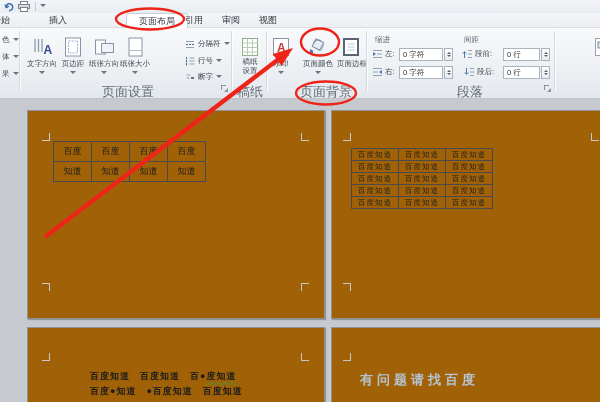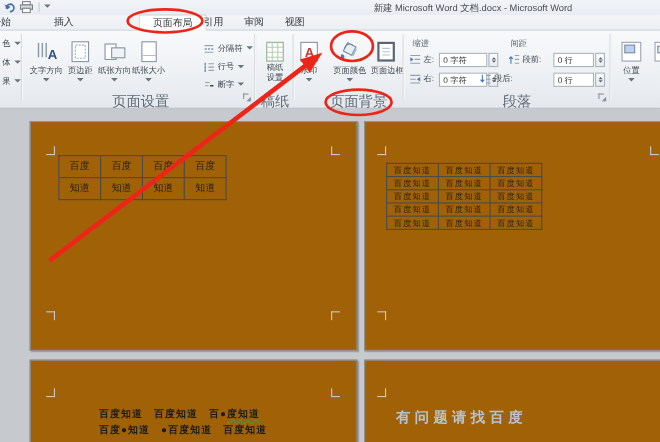--- a/index.html
+++ b/index.html
@@ -66,21 +66,20 @@
       <path d="M1 3.2 L3.6 7.6 L6.6 5.2 Z" fill="#3f6fb0"></path>
     </svg>
     <svg width="12" height="11">
       <rect x="2.5" y="0.5" width="7" height="3" fill="#fff" stroke="#7a8188"></rect>
       <rect x="0.5" y="3.5" width="11" height="4" fill="#d8dbde" stroke="#7a8188"></rect>
       <rect x="2.5" y="6.5" width="7" height="4" fill="#fff" stroke="#7a8188"></rect>
     </svg>
     <span class="qat-sep"></span>
     <span class="caret" style="margin-top:0"></span>
   </div>
-  <div class="abs win-title">新建 Microsoft Word 文档.docx - Microsoft Word</div>
 </div>
 
 <div class="abs tabrow">
   <div class="tab" style="left:-14px">开始</div>
   <div class="tab" style="left:43px">插入</div>
   <div class="tab tab-active" style="left:126px;width:62px">页面布局</div>
   <div class="tab" style="left:179px">引用</div>
   <div class="tab" style="left:216px">审阅</div>
   <div class="tab" style="left:253px">视图</div>
 </div>
@@ -254,47 +253,37 @@
       <path d="M6 1.5 h4 M6 5 h4 M6 8.5 h4" stroke="#97a0ab"></path>
         <path d="M2.5 9 V3 M0.8 4.6 L2.5 2.6 L4.2 4.6" fill="none" stroke="#4a78b8"></path>
     </svg>
     <span>段前:</span>
   </div>
   <div class="spinbox" style="left:503px;top:20px;width:37px">0 行</div>
   <div class="spinner" style="left:541px;top:20px">
       <span class="tri-up"></span>
       <span class="tri-dn"></span>
     </div>
-  <div class="mini-row" style="left:436px;top:39px">
+  <div class="mini-row" style="left:464px;top:39px">
     <svg width="11" height="10">
       <path d="M6 1.5 h4 M6 5 h4 M6 8.5 h4" stroke="#97a0ab"></path>
         <path d="M2.5 1 V7 M0.8 5.4 L2.5 7.4 L4.2 5.4" fill="none" stroke="#4a78b8"></path>
     </svg>
     <span>段后:</span>
   </div>
   <div class="spinbox" style="left:503px;top:38px;width:37px">0 行</div>
   <div class="spinner" style="left:541px;top:38px">
       <span class="tri-up"></span>
       <span class="tri-dn"></span>
     </div>
 
   <div class="grplabel" style="left:430px;width:80px">段落</div>
   <div class="launcher" style="left:544px;top:57px"></div>
   <div class="vsep" style="left:554px"></div>
 
-  <div class="bigbtn" style="left:560px;width:28px">
-    <div class="bicon">
-        <svg width="20" height="20">
-      <rect x="1.5" y="1.5" width="17" height="17" fill="#fff" stroke="#9aa3af"></rect>
-      <rect x="4" y="4" width="9" height="7" fill="#bcd3ef" stroke="#7a8aa0"></rect>
-    </svg>
-      </div>
-    <div class="blabel">位置</div>
-    <span class="caret"></span>
-  </div>
   <div class="bigbtn" style="left:592px;width:24px">
     <div class="bicon">
         <svg width="20" height="20">
       <rect x="1.5" y="1.5" width="17" height="17" fill="#fff" stroke="#9aa3af"></rect>
       <rect x="4" y="5" width="8" height="6" fill="#dce7f5" stroke="#7a8aa0"></rect>
     </svg>
       </div>
     <div class="blabel">自</div>
   </div>
 </div>

